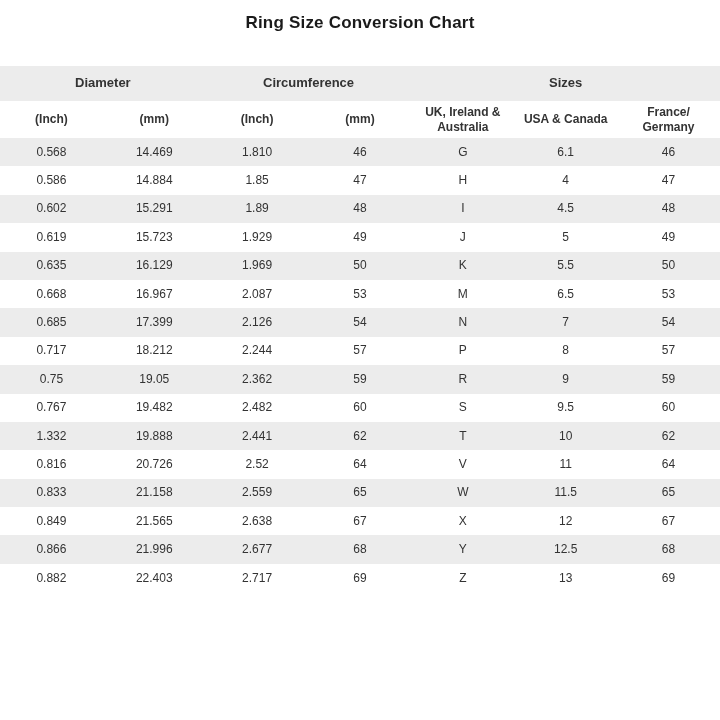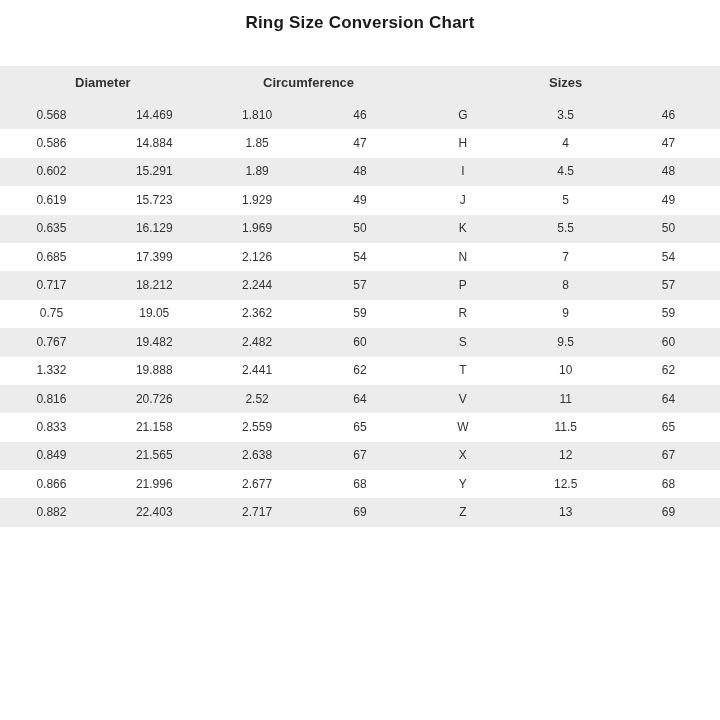--- a/index.html
+++ b/index.html
@@ -78,29 +78,38 @@
         <col>
         <col>
         <col>
     </colgroup>
     <thead>
       <tr class="group-row">
         <th colspan="2">Diameter</th>
         <th colspan="2">Circumference</th>
         <th colspan="3">Sizes</th>
       </tr>
+      <tr class="sub-row">
+        <th>(Inch)</th>
+        <th>(mm)</th>
+        <th>(Inch)</th>
+        <th>(mm)</th>
+        <th>UK, Ireland &amp; Australia</th>
+        <th>USA &amp; Canada</th>
+        <th>France/ Germany</th>
+      </tr>
     </thead>
     <tbody>
         <tr>
           <td>0.568</td>
           <td>14.469</td>
           <td>1.810</td>
           <td>46</td>
           <td>G</td>
-          <td>3.5</td>
+          <td>6.1</td>
           <td>46</td>
         </tr>
         <tr>
           <td>0.586</td>
           <td>14.884</td>
           <td>1.85</td>
           <td>47</td>
           <td>H</td>
           <td>4</td>
           <td>47</td>
@@ -126,20 +135,29 @@
         <tr>
           <td>0.635</td>
           <td>16.129</td>
           <td>1.969</td>
           <td>50</td>
           <td>K</td>
           <td>5.5</td>
           <td>50</td>
         </tr>
         <tr>
+          <td>0.668</td>
+          <td>16.967</td>
+          <td>2.087</td>
+          <td>53</td>
+          <td>M</td>
+          <td>6.5</td>
+          <td>53</td>
+        </tr>
+        <tr>
           <td>0.685</td>
           <td>17.399</td>
           <td>2.126</td>
           <td>54</td>
           <td>N</td>
           <td>7</td>
           <td>54</td>
         </tr>
         <tr>
           <td>0.717</td>

